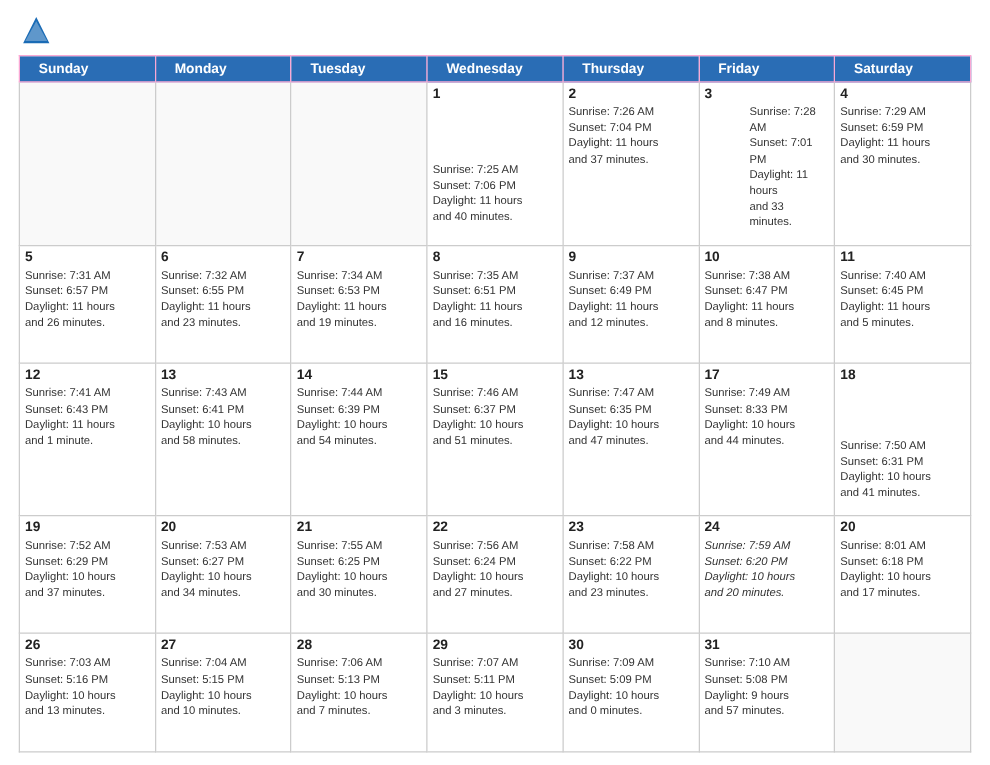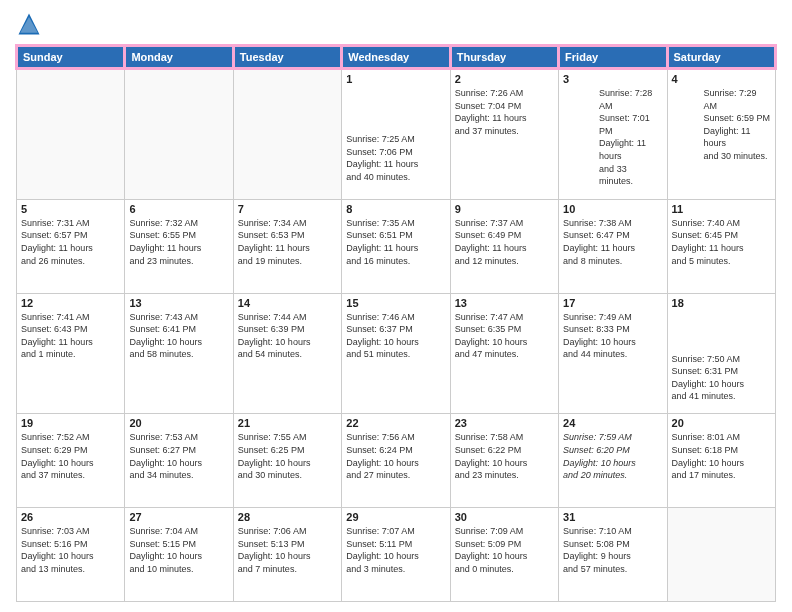--- a/index.html
+++ b/index.html
@@ -59,23 +59,23 @@
       border: 1px solid #ccc;
       border-collapse: collapse;
       width: 100%;
       table-layout: fixed;
     }
     .calendar th {
       background: #2a6db5;
       color: #fff;
       font-size: 11px;
       font-weight: bold;
-      padding: 4px 5px;
+      padding: 4px 15px;
       text-align: left;
-      border: 3px solid #f9a8d4;
+      border: 1px solid #f9a8d4;
     }
     .calendar td {
       border: 1px solid #ccc;
       vertical-align: top;
       padding: 3px 4px;
       font-size: 9.5px;
       color: #222;
       height: 88px;
       width: 113px;
     }
@@ -147,21 +147,21 @@
           </td>
           <td>
             <div class="day-num">3</div>
             <div class="day-info" style="white-space: pre-line; margin-left: 36px;">Sunrise: 7:28 AM
 Sunset: 7:01 PM
 Daylight: 11 hours
 and 33 minutes.</div>
           </td>
           <td>
             <div class="day-num">4</div>
-            <div class="day-info" style="white-space: pre-line; margin-left: 32px;">Sunrise: 7:29 AM
+            <div class="day-info" style="white-space: pre-line;">Sunrise: 7:29 AM
 Sunset: 6:59 PM
 Daylight: 11 hours
 and 30 minutes.</div>
           </td>
         </tr>
         <tr>
           <td>
             <div class="day-num">5</div>
             <div class="day-info" style="white-space: pre-line;">Sunrise: 7:31 AM
 Sunset: 6:57 PM

